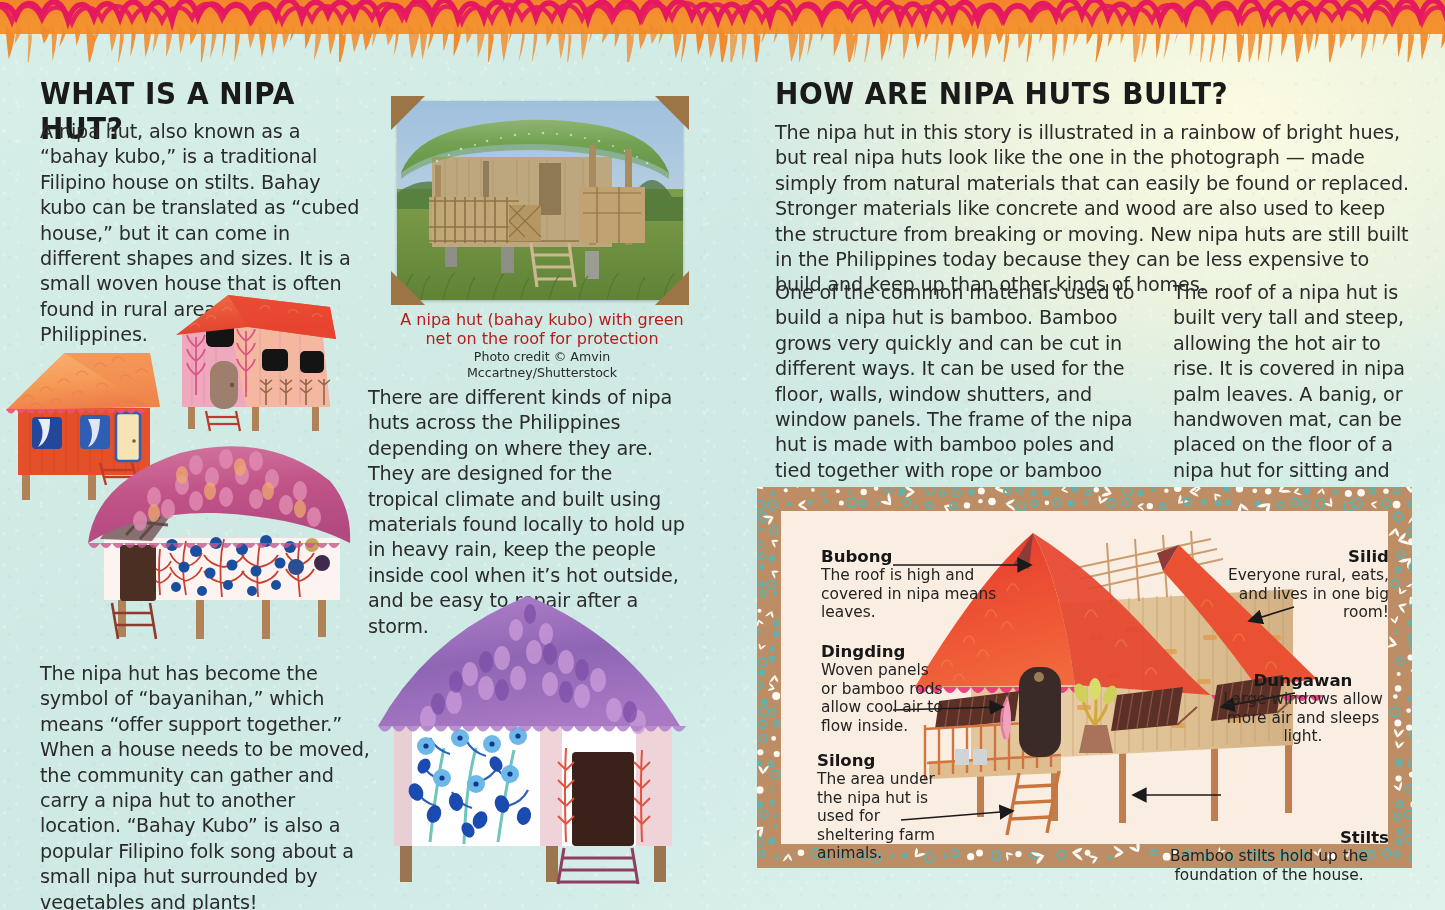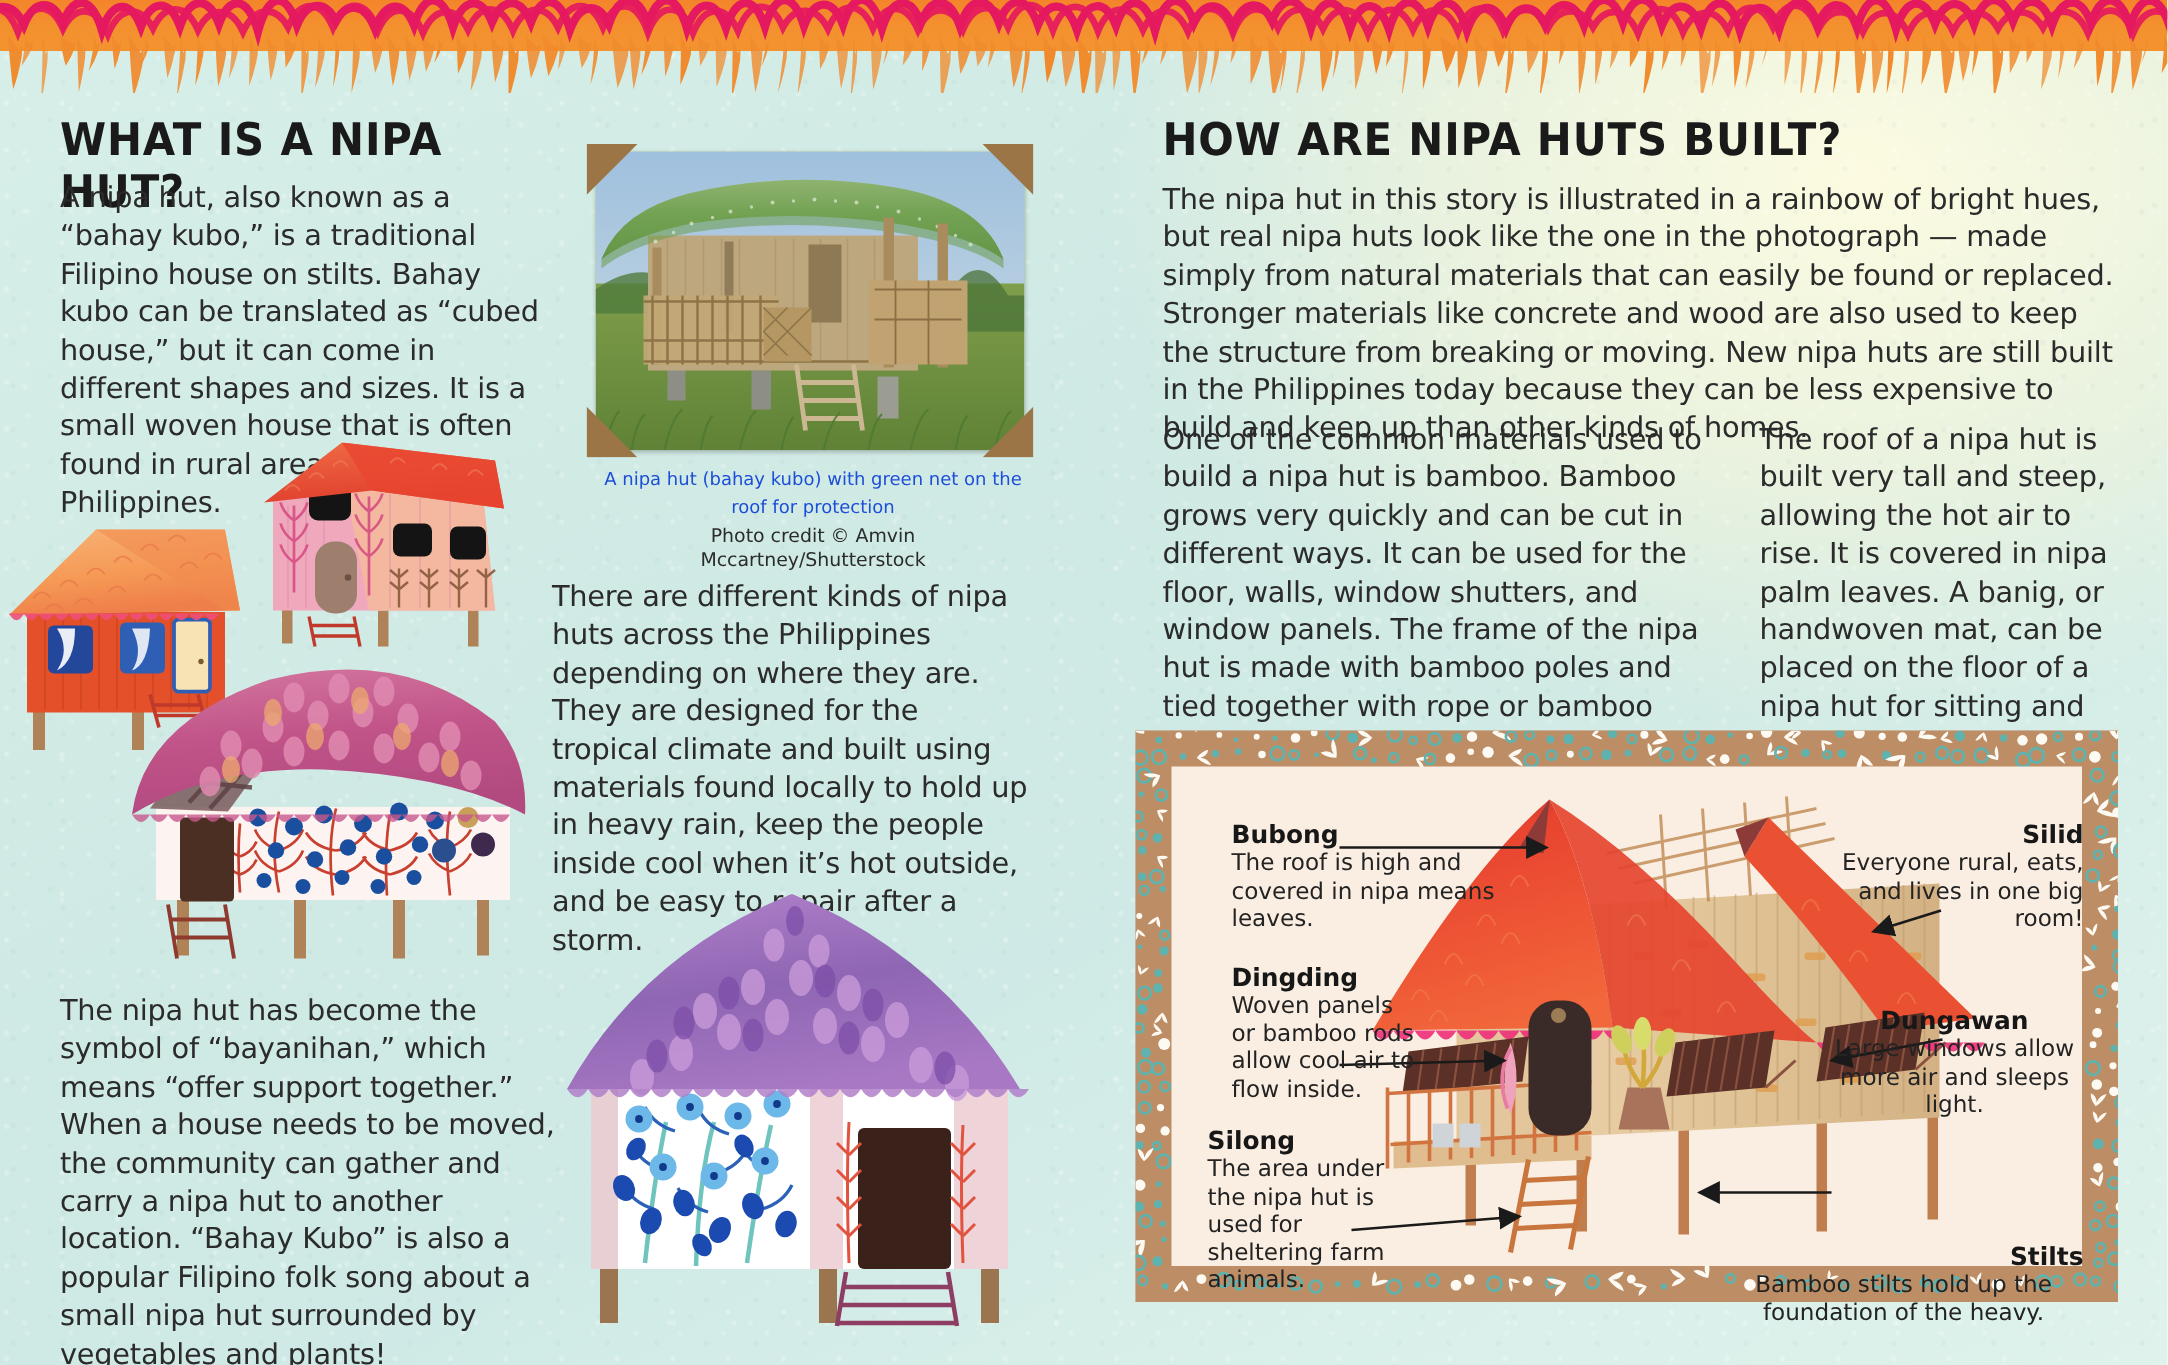--- a/index.html
+++ b/index.html
@@ -53,21 +53,21 @@
 
   
   .photo-wrap{position:absolute;left:397px;top:101px;width:286px;height:199px;}
   .photo{position:absolute;inset:0;box-shadow:0 1px 3px rgba(0,0,0,.25);overflow:hidden;background:#b9cbb0;}
   .pcorner{position:absolute;width:34px;height:34px;background:#9b7546;}
   .pc-tl{left:-6px;top:-5px;clip-path:polygon(0 0,100% 0,0 100%);}
   .pc-tr{right:-6px;top:-5px;clip-path:polygon(0 0,100% 0,100% 100%);}
   .pc-bl{left:-6px;bottom:-5px;clip-path:polygon(0 0,0 100%,100% 100%);}
   .pc-br{right:-6px;bottom:-5px;clip-path:polygon(100% 0,100% 100%,0 100%);}
   .caption{position:absolute;left:397px;top:310px;width:290px;text-align:center;}
-  .caption .c1{font-size:12px;line-height:19px;color:#1d4ed8;}
+  .caption .c1{font-size:16px;line-height:19px;color:#b91c1c;}
   .caption .c2{font-size:12.6px;line-height:16px;color:#2b2b2b;margin-top:1px;}
 
   
   .diagram{position:absolute;left:757px;top:487px;width:655px;height:381px;border-radius:32px;}
   .dframe{position:absolute;inset:0;background:#b98a63;overflow:hidden;}
   .dinner{position:absolute;left:24px;top:24px;right:24px;bottom:24px;background:#faeee2;}
   .cal{position:absolute;}
   .cal .t{font-weight:bold;font-size:16.6px;color:#171717;line-height:19px;}
   .cal .d{font-size:15.4px;line-height:18.6px;color:#232323;}
 </style>
@@ -1147,33 +1147,33 @@
     <div class="cal" style="left:40px;top:36px;width:210px;">
       <div class="t">Bubong</div>
       <div class="d" style="width:196px;">The roof is high and covered in nipa means leaves.</div>
     </div>
 
     <div class="cal" style="left:40px;top:131px;width:128px;">
       <div class="t">Dingding</div>
       <div class="d">Woven panels or bamboo rods allow cool air to flow inside.</div>
     </div>
 
-    <div class="cal" style="left:24px;top:240px;width:136px;">
+    <div class="cal" style="left:36px;top:240px;width:136px;">
       <div class="t">Silong</div>
       <div class="d">The area under the nipa hut is used for sheltering farm animals.</div>
     </div>
 
     <div class="cal" style="left:440px;top:36px;width:168px;text-align:right;">
       <div class="t">Silid</div>
       <div class="d">Everyone rural, eats, and lives in one big room!</div>
     </div>
 
     <div class="cal" style="left:436px;top:160px;width:172px;text-align:center;">
       <div class="t">Dungawan</div>
       <div class="d">Large windows allow more air and sleeps light.</div>
     </div>
 
     <div class="cal" style="left:368px;top:274px;width:240px;text-align:right;margin-top:43px;">
       <div class="t">Stilts</div>
-      <div class="d" style="text-align:center;">Bamboo stilts hold up the foundation of the heavy.</div>
+      <div class="d" style="text-align:center;">Bamboo stilts hold up the foundation of the house.</div>
     </div>
   </div>
 </div>
 
 </body></html>

